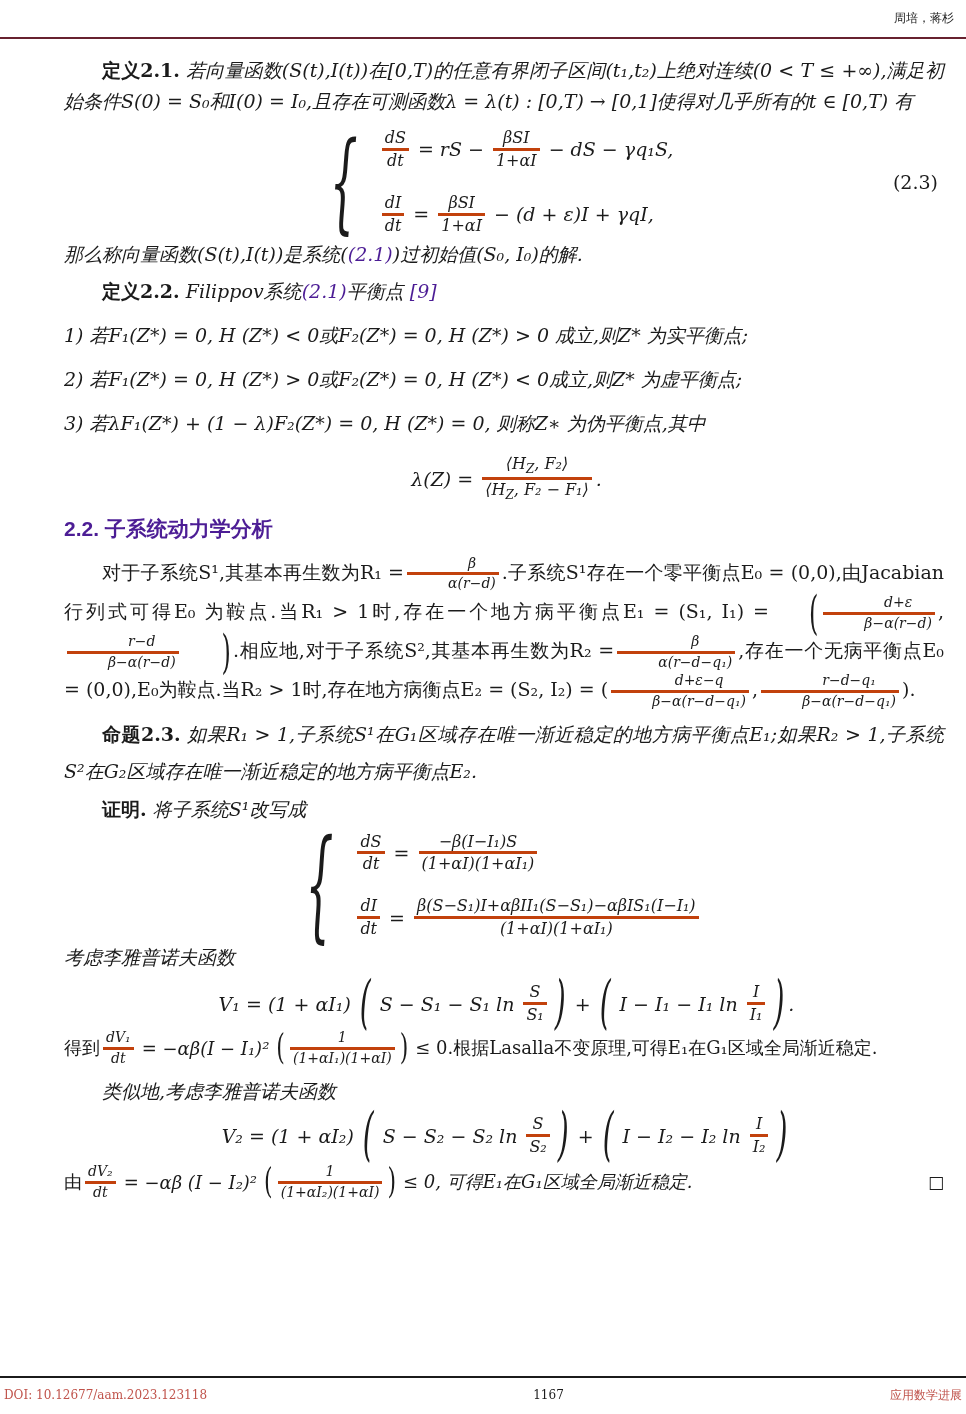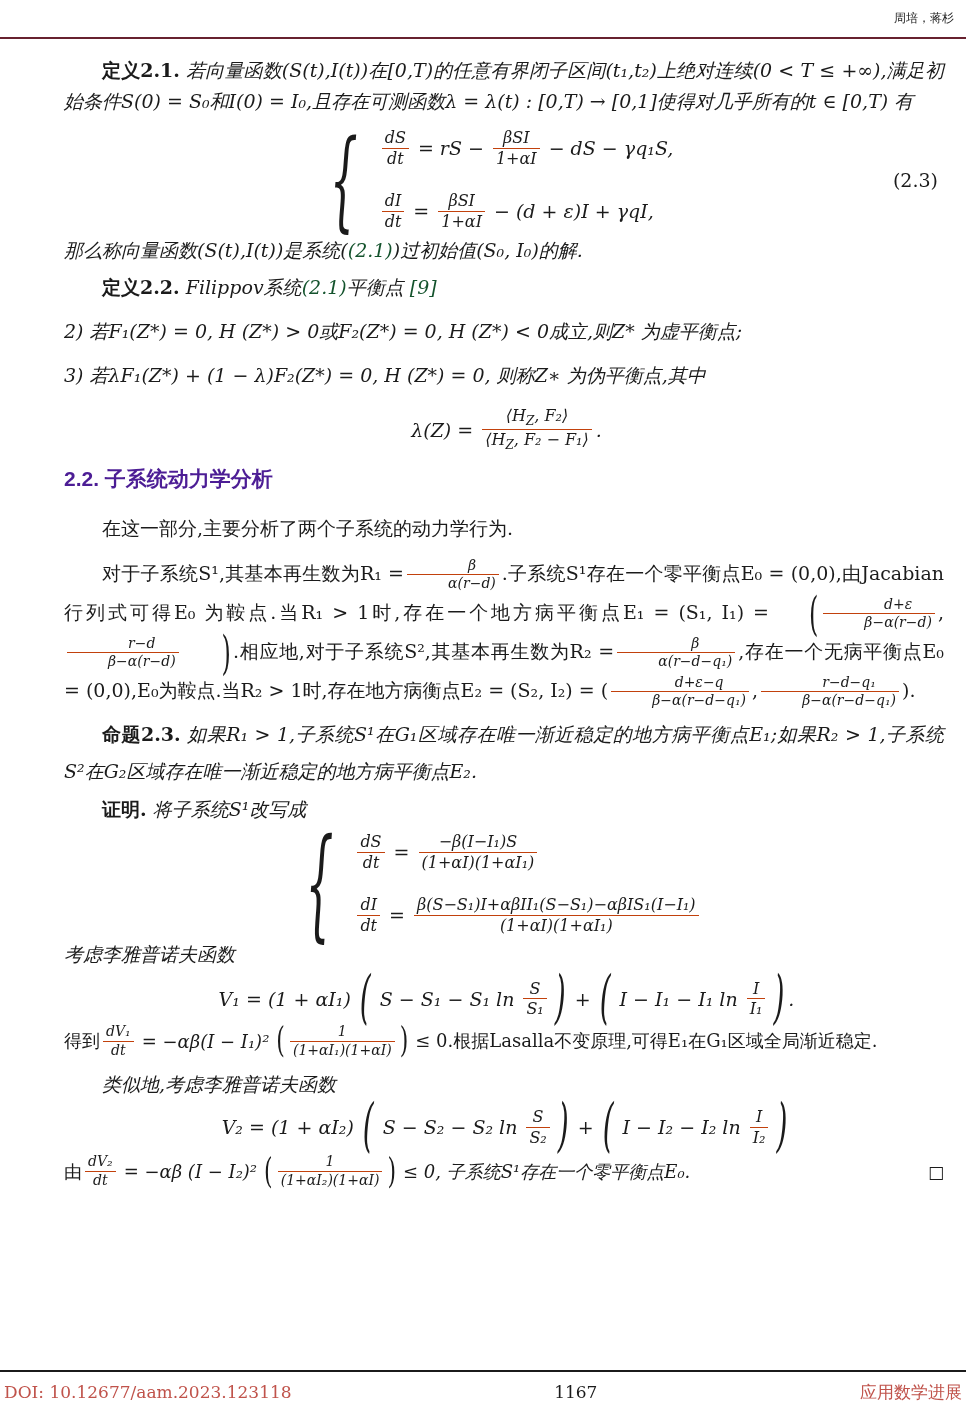--- a/index.html
+++ b/index.html
@@ -16,24 +16,24 @@
   }
   
   .hd{padding:8px 12px 0 0;text-align:right;font-size:12px;line-height:20px;}
   .hrule{height:2px;background:#67212f;margin-top:9px;width:100%;}
   
   main{flex:1;padding:0 22px 0 64px;font-size:19px;}
   .jtext{text-align:justify;line-height:31px;}
   .indent{text-indent:38px;}
   .kai{font-style:italic;}
   .lb{font-style:normal;font-weight:bold;}
-  .ref{color:#14532d;font-style:italic;}
+  .ref{color:#4c1d95;font-style:italic;}
   
   .frac{display:inline-block;vertical-align:middle;text-align:center;line-height:1.12;font-style:italic;}
-  .frac .num{display:block;border-bottom:1px solid #c2410c;padding:0 3px 1px 3px;text-align:center;}
+  .frac .num{display:block;border-bottom:3px solid #c2410c;padding:0 3px 1px 3px;text-align:center;}
   .frac .den{display:block;padding:1px 3px 0 3px;}
   .frac-sm{font-size:14px;margin:0 3px;}
   .frac-md{font-size:16px;margin:0 4px;}
   
   .disp{display:flex;align-items:center;justify-content:center;font-style:italic;}
   .mt{margin:0 5px;white-space:nowrap;}
   .eqwrap{position:relative;}
   .eqnum{position:absolute;right:6px;top:50%;transform:translateY(-50%);font-style:normal;}
   .brace{display:inline-block;font-size:44px;font-weight:300;transform:scaleY(2.45);transform-origin:50% 50%;margin-right:20px;line-height:1;}
   .brace-sys{transform:scaleY(2.75);}
@@ -51,21 +51,21 @@
     color:#4c1d95;font-size:21px;font-weight:bold;
     margin:12px 0 0 0;line-height:28px;
   }
   .oneline{display:flex;align-items:center;white-space:nowrap;}
   .qed{margin-left:auto;font-style:normal;font-size:17px;}
   
   footer.ft{
     margin-top:auto;
     border-top:2px solid #1b1b1b;
     display:flex;justify-content:space-between;align-items:baseline;
-    padding:9px 4px 10px 4px;font-size:17px;
+    padding:9px 4px 10px 4px;font-size:12px;
   }
   .ft-red{color:#c0534b;}
   
   .m-def21{margin:16px 0 0 0;}
   .m-eq23{margin:12px 0 4px 0;}
   .m-after23{margin:4px 0 0 0;}
   .m-def22{margin:6px 0 0 0;}
   .m-item{margin:13px 0 0 0;}
   .m-lambda{margin:16px 0 8px 0;}
   .m-para1{margin:20px 0 0 0;}
@@ -123,35 +123,35 @@
           </div>
         </div>
       </div>
       <span class="eqnum">(2.3)</span>
     </div>
 
     <p class="jtext kai m-after23"><span>那么称向量函数(S(t),I(t))是系统(</span><span class="ref">(2.1)</span><span>)过初始值(S₀, I₀)的解.</span></p>
 
     <p class="jtext indent kai m-def22"><b class="lb">定义2.2.</b><span> Filippov系统</span><span class="ref">(2.1)</span><span>平衡点 </span><span class="ref">[9]</span></p>
 
+    <p class="jtext kai m-item"><span>1)</span><span> 若F₁(Z*) = 0, H (Z*) &lt; 0或F₂(Z*) = 0, H (Z*) &gt; 0 成立,则Z* 为实平衡点;</span></p>
     <p class="jtext kai m-item"><span>2)</span><span> 若F₁(Z*) = 0, H (Z*) &gt; 0或F₂(Z*) = 0, H (Z*) &lt; 0成立,则Z* 为虚平衡点;</span></p>
     <p class="jtext kai m-item"><span>3)</span><span> 若λF₁(Z*) + (1 − λ)F₂(Z*) = 0, H (Z*) = 0, 则称Z∗ 为伪平衡点,其中</span></p>
 
     <div class="disp m-lambda">
       <span class="mt">λ(Z) =</span>
       <span class="frac frac-md">
         <span class="num"><span>⟨H</span><sub>Z</sub><span>, F₂⟩</span></span>
         <span class="den"><span>⟨H</span><sub>Z</sub><span>, F₂ − F₁⟩</span></span>
       </span>
       <span>.</span>
     </div>
 
     <h2 class="sec">2.2. 子系统动力学分析</h2>
 
-    <p class="jtext indent m-para1">在这一部分,主要分析了两个子系统的动力学行为.</p>
 
     <p class="jtext indent pfrac m-para2"><span>对于子系统S¹,其基本再生数为R₁ =</span><span class="frac frac-sm"><span class="num">β</span><span class="den">α(r−d)</span></span><span>.子系统S¹存在一个零平衡点E₀ = (0,0),由Jacabian行列式可得E₀ 为鞍点.当R₁ &gt; 1时,存在一个地方病平衡点E₁ = (S₁, I₁) =</span><span class="mp2">(</span><span class="frac frac-sm"><span class="num">d+ε</span><span class="den">β−α(r−d)</span></span><span>,</span><span class="frac frac-sm"><span class="num">r−d</span><span class="den">β−α(r−d)</span></span><span class="mp2">)</span><span>.相应地,对于子系统S²,其基本再生数为R₂ =</span><span class="frac frac-sm"><span class="num">β</span><span class="den">α(r−d−q₁)</span></span><span>,存在一个无病平衡点E₀ = (0,0),E₀为鞍点.当R₂ &gt; 1时,存在地方病衡点E₂ = (S₂, I₂) = (</span><span class="frac frac-sm"><span class="num">d+ε−q</span><span class="den">β−α(r−d−q₁)</span></span><span>,</span><span class="frac frac-sm"><span class="num">r−d−q₁</span><span class="den">β−α(r−d−q₁)</span></span><span>).</span></p>
 
     <p class="jtext indent kai m-prop"><b class="lb">命题2.3.</b><span> 如果R₁ &gt; 1,子系统S¹在G₁区域存在唯一渐近稳定的地方病平衡点E₁;如果R₂ &gt; 1,子系统S²在G₂区域存在唯一渐近稳定的地方病平衡点E₂.</span></p>
 
     <p class="jtext indent kai m-proof"><b class="lb">证明.</b><span> 将子系统S¹改写成</span></p>
 
     <div class="disp m-sys">
       <span class="brace brace-sys">{</span>
       <div class="rows">
@@ -246,21 +246,21 @@
           <span class="num">dV₂</span>
           <span class="den">dt</span>
         </span>
       <span class="mt" style="font-style:italic;">= −αβ (I − I₂)²</span>
       <span class="mp">(</span>
       <span class="frac frac-sm">
           <span class="num">1</span>
           <span class="den">(1+αI₂)(1+αI)</span>
         </span>
       <span class="mp">)</span>
-      <span class="kai" style="margin-left:5px;">≤ 0, 子系统S¹存在一个零平衡点E₀.</span>
+      <span class="kai" style="margin-left:5px;">≤ 0, 可得E₁在G₁区域全局渐近稳定.</span>
       <span class="qed">□</span>
     </div>
 
   </main>
 
   <footer class="ft">
     <span class="ft-red">DOI: 10.12677/aam.2023.123118</span>
     <span>1167</span>
     <span class="ft-red">应用数学进展</span>
   </footer>

